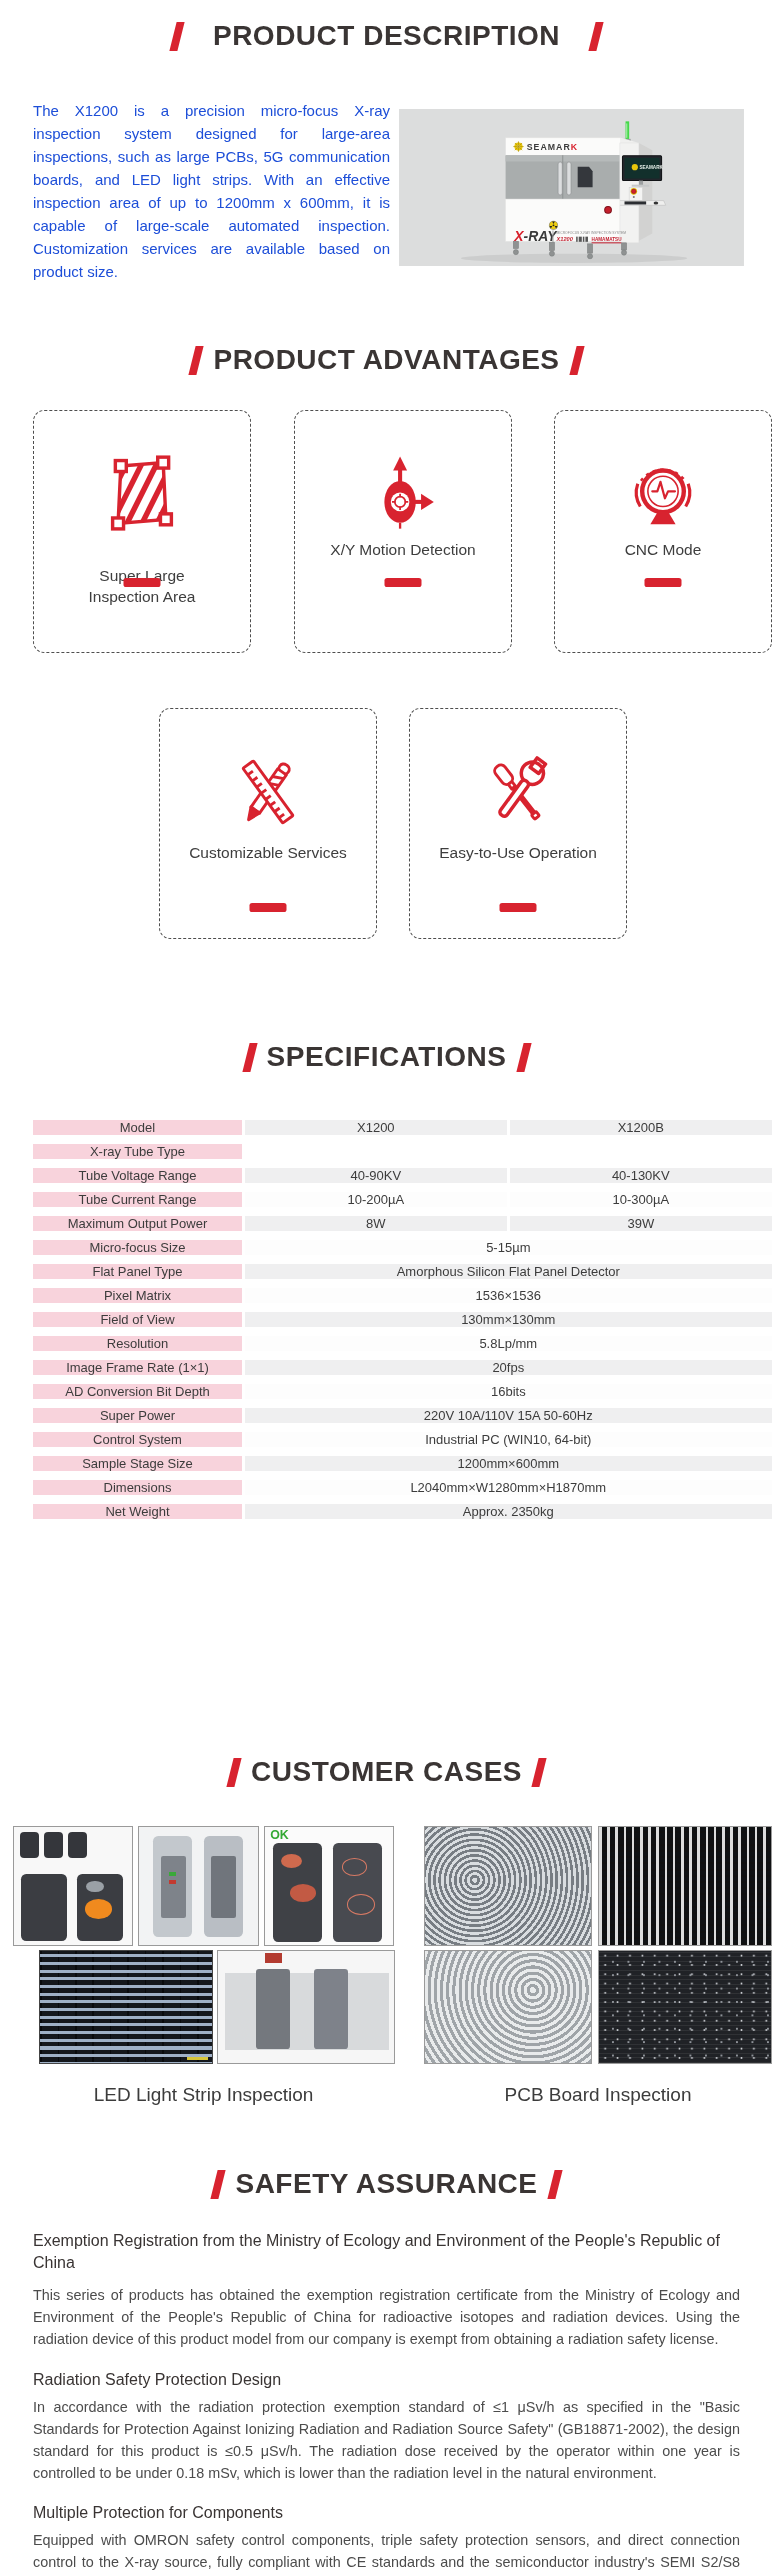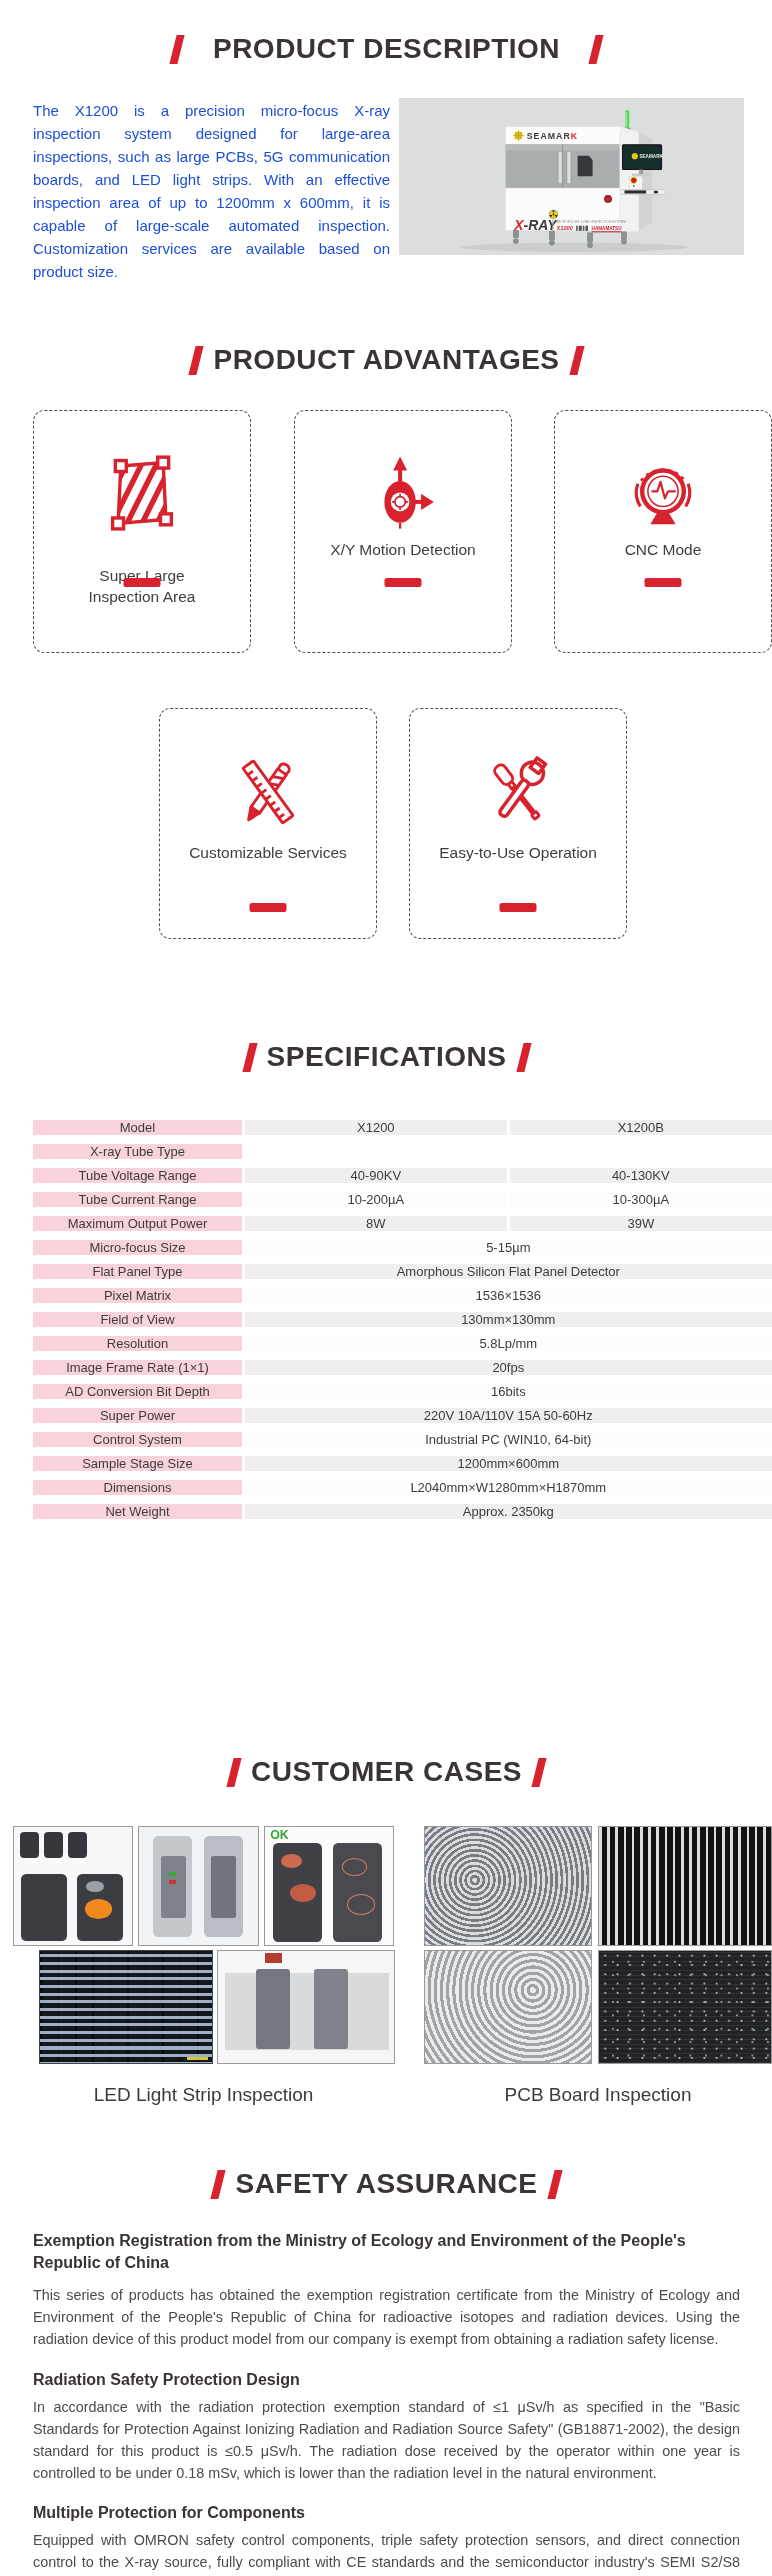--- a/index.html
+++ b/index.html
@@ -6,53 +6,53 @@
   .page{position:relative;width:773px;height:3026px;background:#ffffff;
         font-family:"Liberation Sans",sans-serif;overflow:hidden;}
   
   .section-title{position:absolute;left:0;width:100%;display:flex;justify-content:center;
         align-items:center;gap:13.4px;}
   .slash{width:7.7px;height:29px;background:#d8232f;transform:skewX(-14deg);}
   .title-text{font-size:28px;font-weight:700;color:#3a3534;letter-spacing:0.5px;white-space:nowrap;}
   
   .desc-body{position:absolute;left:33px;top:99px;width:357px;font-size:15px;line-height:23px;
         color:#1d4ed8;text-align:justify;}
-  .product-visual{position:absolute;left:399px;top:98px;width:300px;height:157px;}
+  .product-visual{position:absolute;left:399px;top:109px;width:300px;height:157px;}
   
   .adv-card{position:absolute;border:1.5px dashed #4e4e4e;border-radius:11.3px;background:#fff;}
   .adv-icon{position:absolute;left:50%;transform:translateX(-50%);}
   .adv-label{position:absolute;left:0;width:100%;text-align:center;font-size:15.5px;line-height:20.6px;
         color:#3e3e3e;font-weight:500;}
   .red-dash{position:absolute;left:50%;transform:translateX(-50%);width:37px;height:9.3px;
         border-radius:2.6px;background:#d8232f;}
   
   .spec-table{position:absolute;left:33px;top:1120px;width:739px;}
   .spec-row{display:flex;height:15px;margin-bottom:9px;}
   .spec-cell{display:flex;align-items:center;justify-content:center;font-size:13px;color:#3c3c3c;}
   .spec-label{width:209px;background:#f8d3dc;}
   .spec-value{flex:1;margin-left:2.6px;}
   .bg-gray{background:#efeff0;}
   .bg-white{background:#fdfdfd;}
   
   .case-group{position:absolute;}
   .case-panel{position:absolute;border:0.5px solid #9a9a9a;overflow:hidden;box-sizing:border-box;}
   .caption{position:absolute;text-align:center;font-size:19px;font-weight:500;color:#3c3c3c;}
   
-  .safety-h{position:absolute;left:33px;width:707px;font-size:16px;font-weight:700;
+  .safety-h{position:absolute;left:33px;width:707px;font-size:16px;font-weight:400;
         color:#393433;line-height:21.6px;}
   .safety-p{position:absolute;left:33px;width:707px;font-size:14.4px;line-height:22px;
         color:#4c4c4c;text-align:justify;}
   .ab{position:absolute;}
 </style>
 </head>
 <body>
 
 <div class="page" id="page">
 
-  <div class="section-title" style="top:33px;gap:32px;">
+  <div class="section-title" style="top:20px;gap:32px;">
     <div class="slash"></div>
     <div class="title-text">PRODUCT DESCRIPTION</div>
     <div class="slash"></div>
   </div>
 
   <div class="desc-body">The X1200 is a precision micro-focus X-ray inspection system designed for large-area inspections, such as large PCBs, 5G communication boards, and LED light strips. With an effective inspection area of up to 1200mm x 600mm, it is capable of large-scale automated inspection. Customization services are available based on product size.</div>
 
   <div class="product-visual">
     <svg width="345" height="157" viewBox="0 0 670 305">
       <rect width="670" height="305" fill="#dcdddd"></rect>

